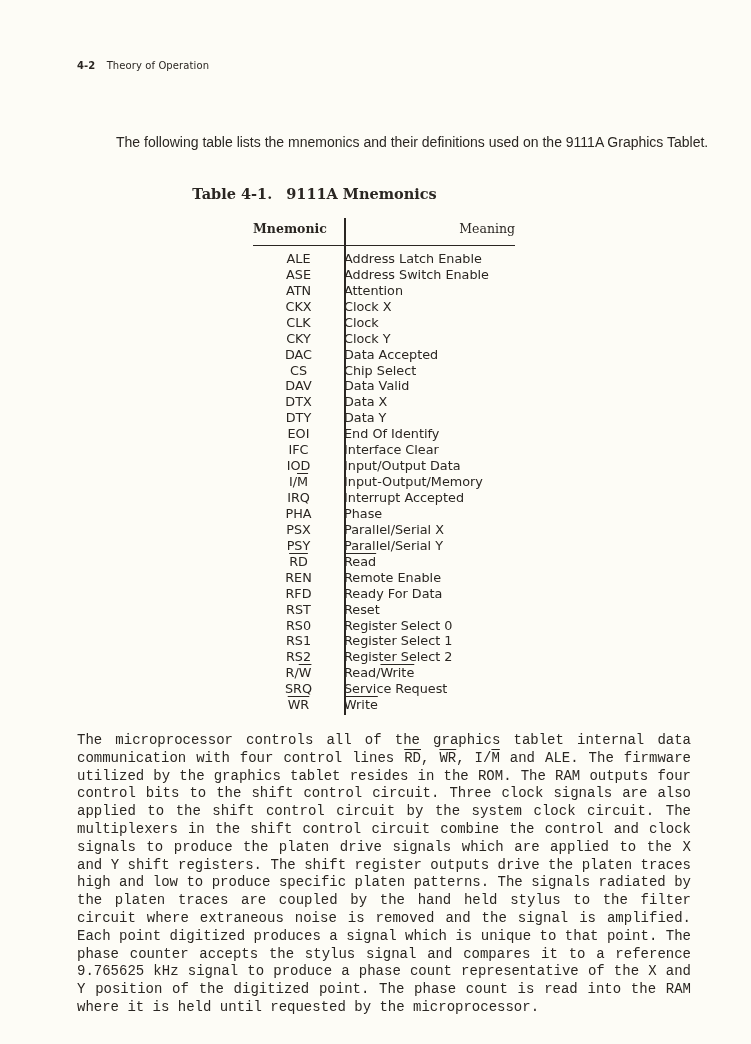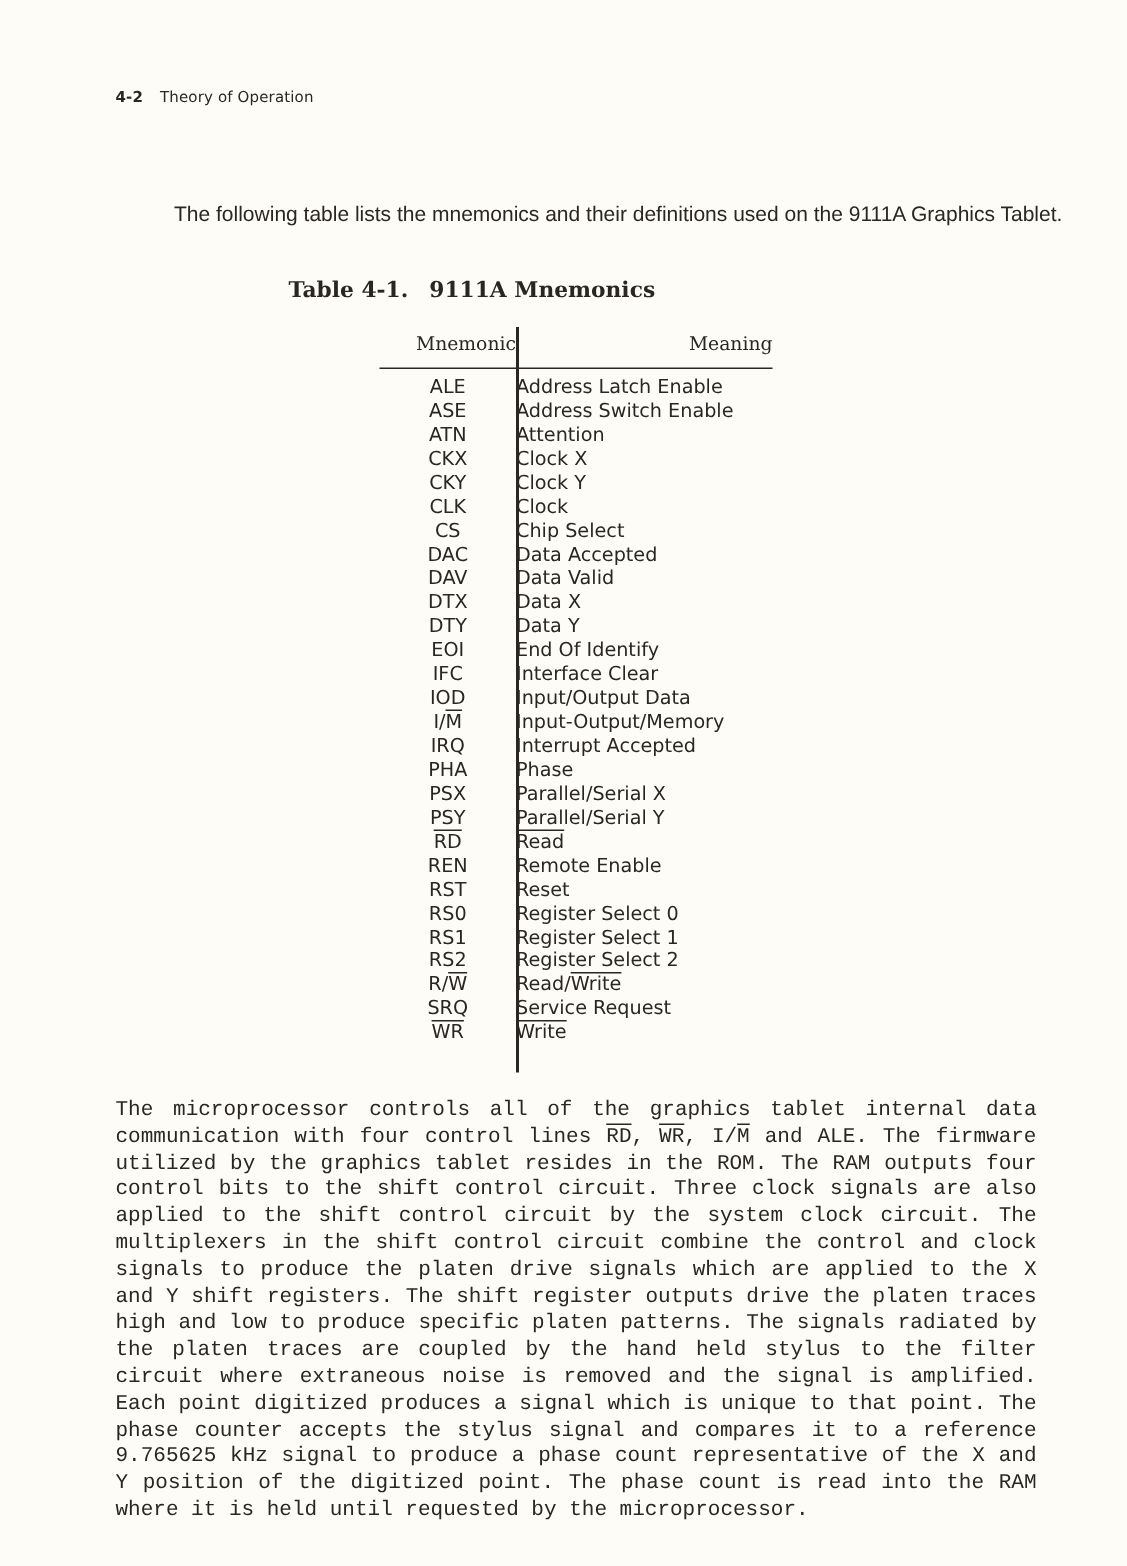--- a/index.html
+++ b/index.html
@@ -25,21 +25,21 @@
   .caption {
     position: absolute; left: 0; width: 629px; top: 185px;
     text-align: center; font-family: "DejaVu Serif", serif;
     font-weight: bold; font-size: 14.5px;
   }
   .caption .gap { display: inline-block; width: 14px; }
   .table {
     position: absolute; left: 253px; top: 218px; width: 262px;
   }
   .thead { display: flex; height: 27px; border-bottom: 1.5px solid #2a2622; }
-  .th-mn { width: 91px; text-align: right; font-weight: normal; font-family: "DejaVu Serif", serif; font-size: 12.5px; line-height: 22px; }
+  .th-mn { width: 91px; text-align: left; font-weight: bold; font-family: "DejaVu Serif", serif; font-size: 12.5px; line-height: 22px; }
   .th-me { flex: 1; text-align: right; font-weight: normal; font-family: "DejaVu Serif", serif; font-size: 12.5px; line-height: 22px; }
   .vline {
     position: absolute; left: 91px; top: 0; width: 1.5px; height: 497px; background: #2a2622;
   }
   .rows { padding-top: 5px; }
   .row { display: flex; height: 15.95px; font-size: 12.8px; line-height: 16px; align-items: flex-end; }
   .mn { width: 91px; text-align: center; }
   .me { flex: 1; white-space: nowrap; }
   .ov { text-decoration: overline; }
   .para {
@@ -80,34 +80,34 @@
       </div>
       <div class="row">
         <div class="mn">ATN</div>
         <div class="me">Attention</div>
       </div>
       <div class="row">
         <div class="mn">CKX</div>
         <div class="me">Clock X</div>
       </div>
       <div class="row">
+        <div class="mn">CLK</div>
+        <div class="me">Clock</div>
+      </div>
+      <div class="row">
         <div class="mn">CKY</div>
         <div class="me">Clock Y</div>
       </div>
       <div class="row">
-        <div class="mn">CLK</div>
-        <div class="me">Clock</div>
+        <div class="mn">DAC</div>
+        <div class="me">Data Accepted</div>
       </div>
       <div class="row">
         <div class="mn">CS</div>
         <div class="me">Chip Select</div>
-      </div>
-      <div class="row">
-        <div class="mn">DAC</div>
-        <div class="me">Data Accepted</div>
       </div>
       <div class="row">
         <div class="mn">DAV</div>
         <div class="me">Data Valid</div>
       </div>
       <div class="row">
         <div class="mn">DTX</div>
         <div class="me">Data X</div>
       </div>
       <div class="row">
@@ -148,20 +148,24 @@
       </div>
       <div class="row">
         <div class="mn"><span class="ov">RD</span></div>
         <div class="me"><span class="ov">Read</span></div>
       </div>
       <div class="row">
         <div class="mn">REN</div>
         <div class="me">Remote Enable</div>
       </div>
       <div class="row">
+        <div class="mn">RFD</div>
+        <div class="me">Ready For Data</div>
+      </div>
+      <div class="row">
         <div class="mn">RST</div>
         <div class="me">Reset</div>
       </div>
       <div class="row">
         <div class="mn">RS0</div>
         <div class="me">Register Select 0</div>
       </div>
       <div class="row">
         <div class="mn">RS1</div>
         <div class="me">Register Select 1</div>

